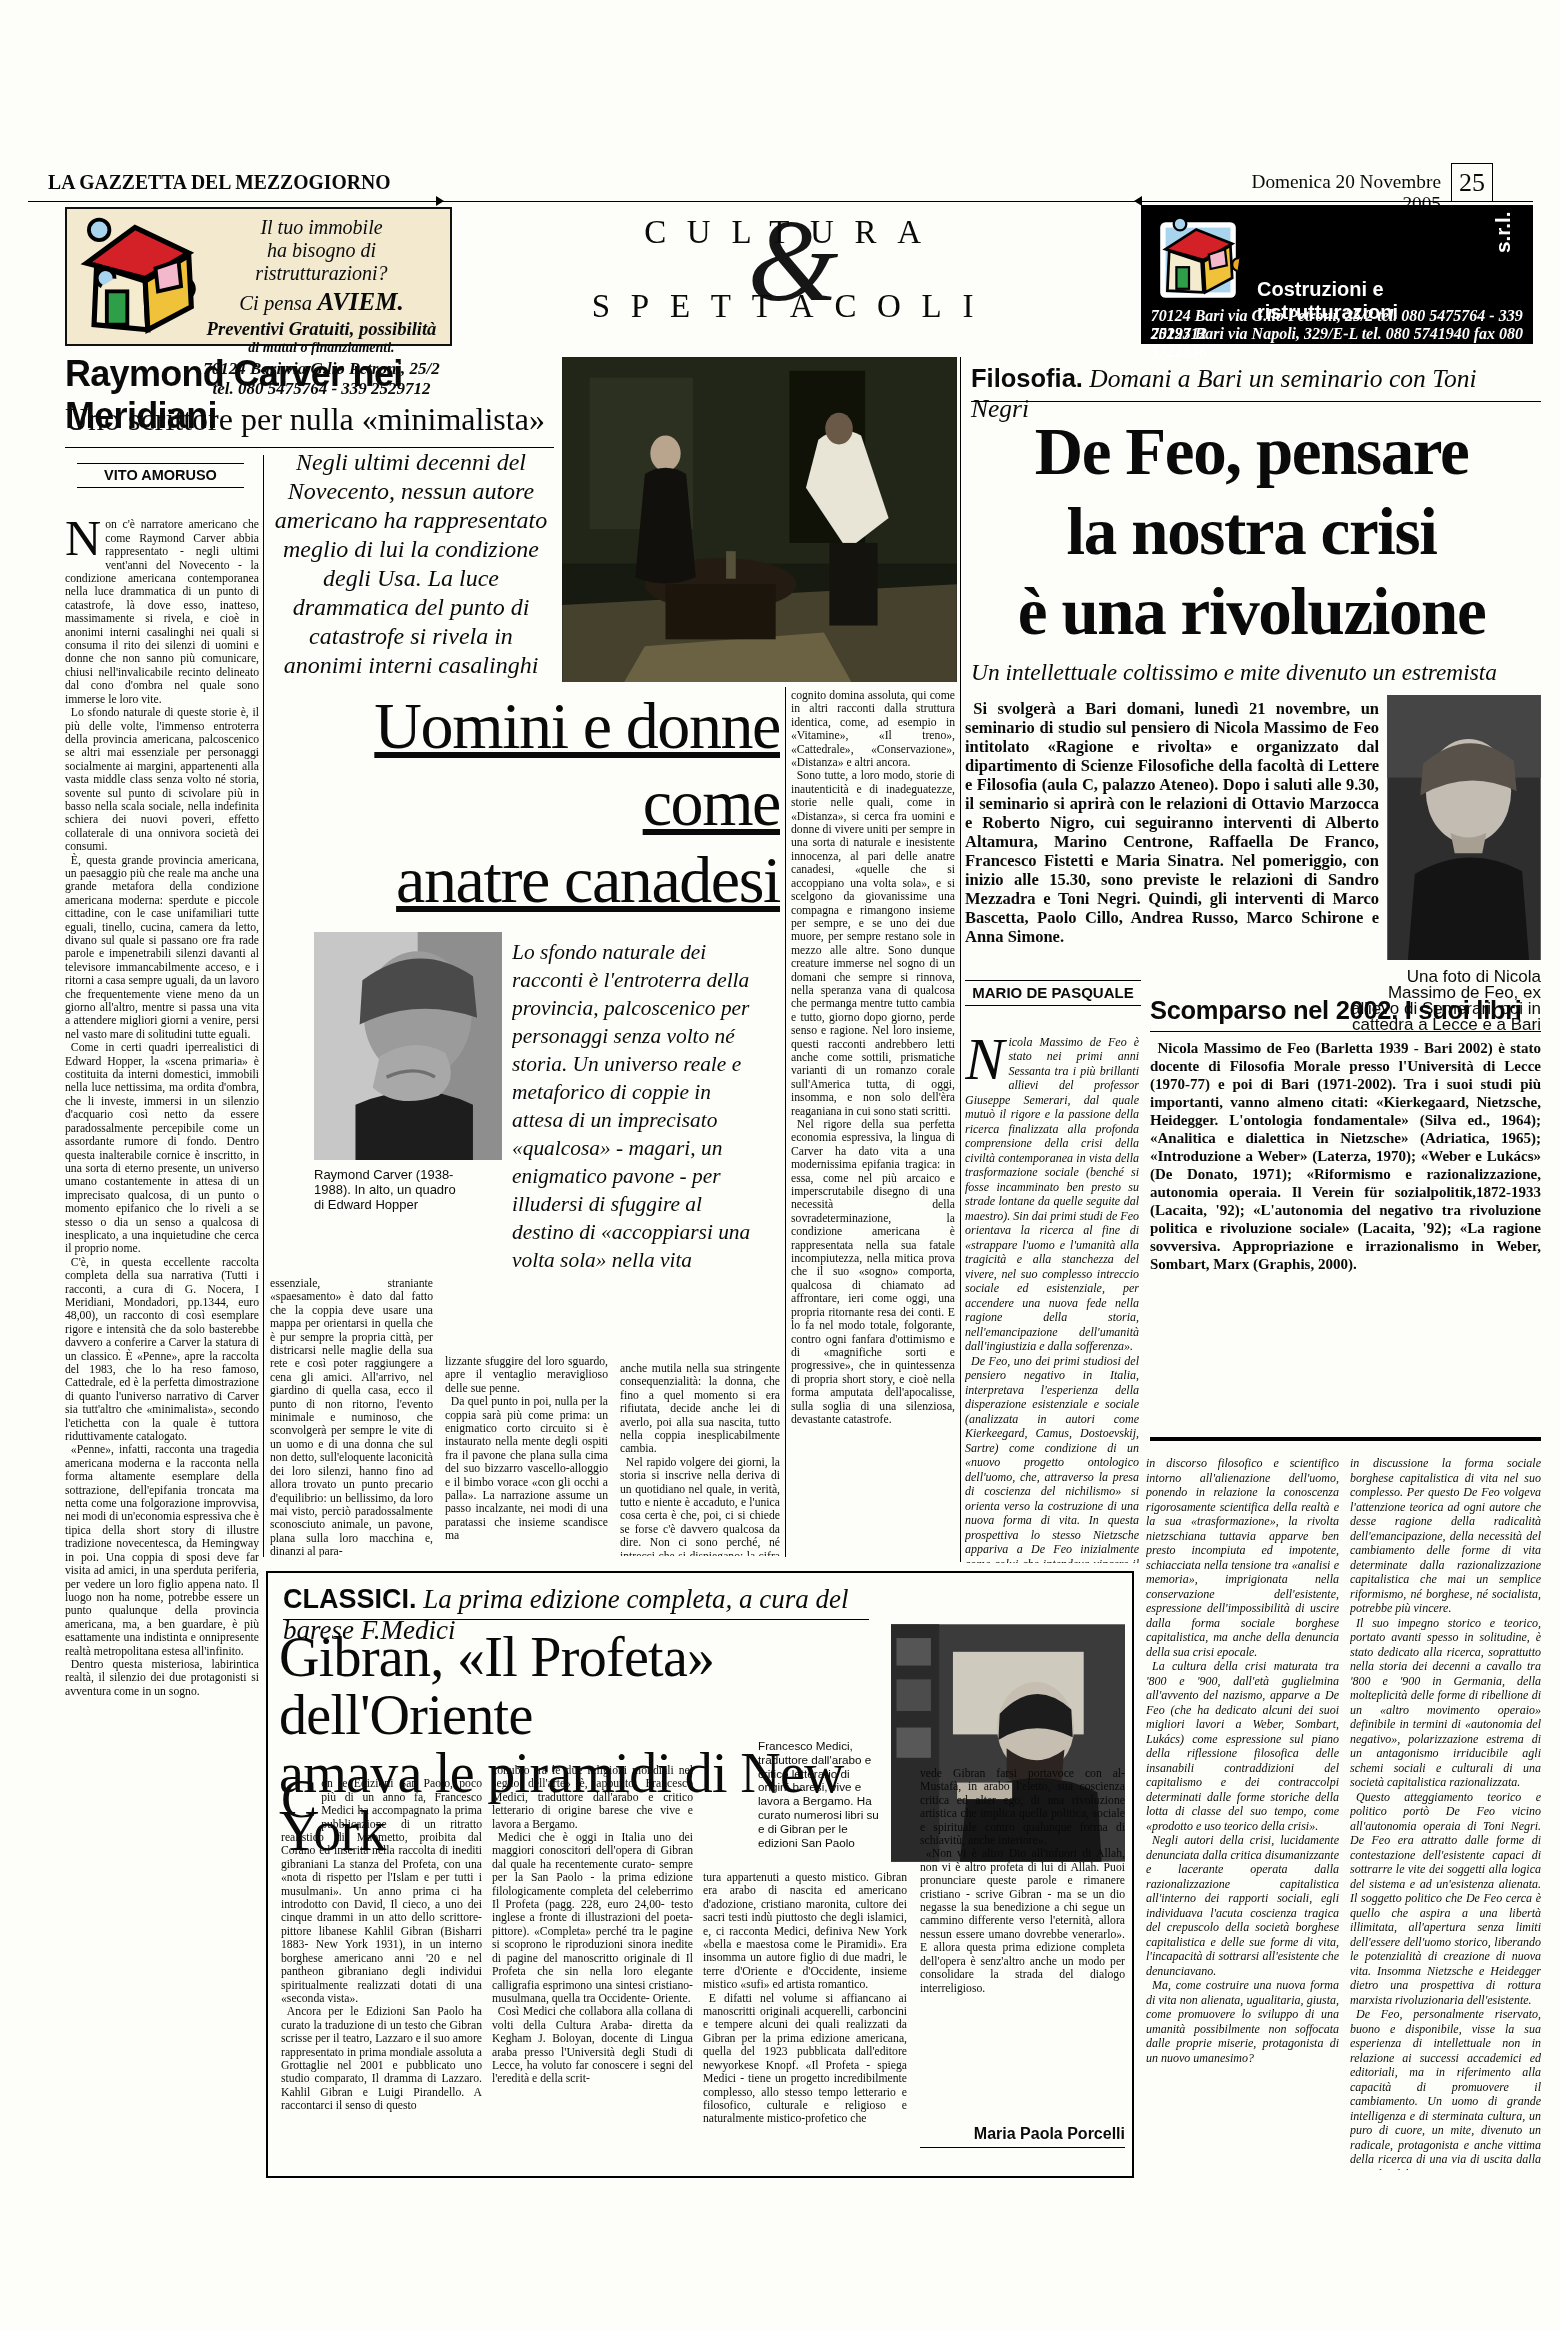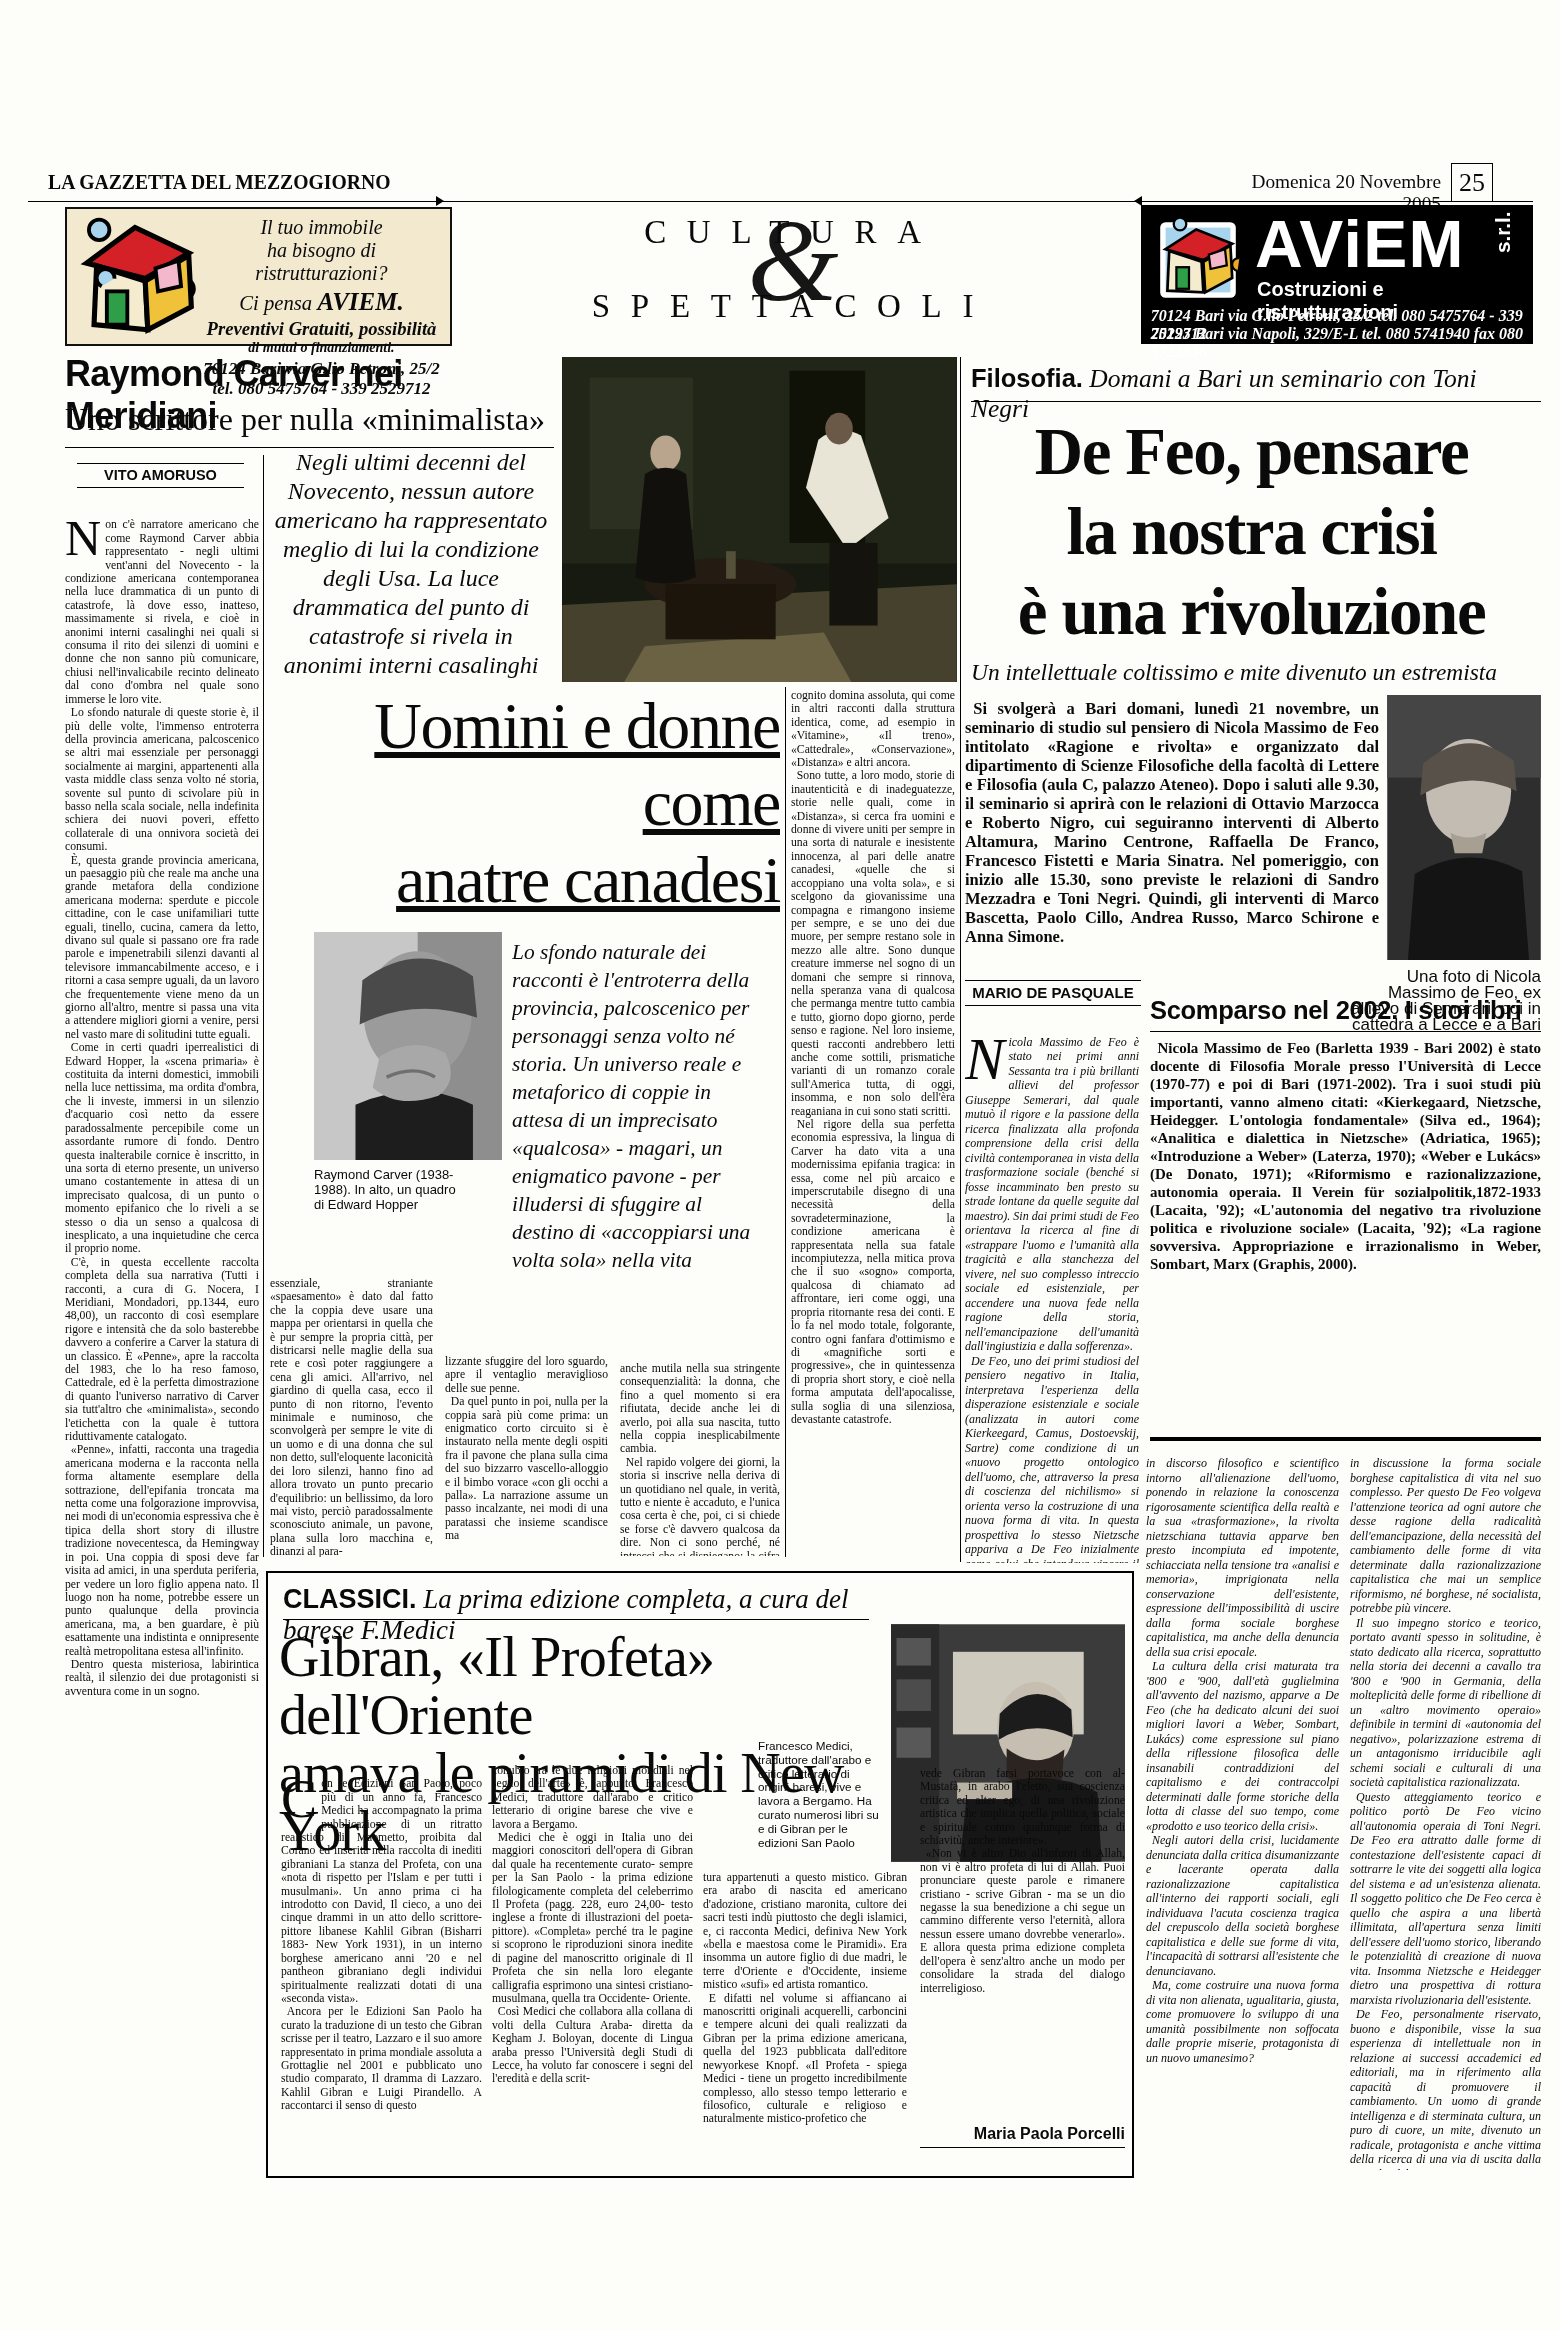--- a/index.html
+++ b/index.html
@@ -67,21 +67,20 @@
       <rect x="14" y="14" width="72" height="72" fill="#a8d4ee"></rect>
       <polygon points="14,38 48,16 88,32 56,50" fill="#d42027" stroke="#000" stroke-width="3"></polygon>
       <polygon points="18,40 54,52 56,86 16,84" fill="#f5ecd0" stroke="#000" stroke-width="3"></polygon>
       <polygon points="56,52 86,34 88,70 58,86" fill="#f0c23a" stroke="#000" stroke-width="3"></polygon>
       <rect x="26" y="58" width="14" height="24" fill="#2e9e49" stroke="#000" stroke-width="2.5"></rect>
       <polygon points="62,44 80,38 82,56 64,60" fill="#f4b8cc" stroke="#000" stroke-width="2.5"></polygon>
       <circle cx="30" cy="10" r="7" fill="#a8d4ee" stroke="#000" stroke-width="2.5"></circle>
       <path d="M96 48 a7 7 0 1 0 -2 14" fill="#eda722" stroke="#000" stroke-width="2.5"></path>
     </svg>
   </span>
-  <div class="abs" style="left:114px;top:1.4px;width:228px;font-family:'Liberation Sans',sans-serif;font-weight:bold;font-size:66px;letter-spacing:1.4px;">AViEM</div>
   <div class="abs" style="left:350px;top:48px;font-family:'Liberation Sans',sans-serif;font-weight:bold;font-size:20.7px;transform:rotate(-90deg);transform-origin:left top;">s.r.l.</div>
   <div class="abs" style="left:116px;top:73px;width:262px;font-family:'Liberation Sans',sans-serif;font-weight:bold;font-size:20px;">Costruzioni e ristrutturazioni</div>
   <div class="abs" style="left:9.7px;top:102px;width:376px;font-style:italic;font-weight:bold;font-size:16px;">70124 Bari via G.lio Petroni, 25/2 tel. 080 5475764 - 339 2529712</div>
   <div class="abs" style="left:9.7px;top:120px;width:376px;font-style:italic;font-weight:bold;font-size:16px;">70123 Bari via Napoli, 329/E-L tel. 080 5741940 fax 080 5722836</div>
 </div>
 
 <div class="abs" style="left:65px;top:353px;width:496px;height:43px;font-family:'Liberation Sans',sans-serif;font-weight:bold;font-size:36px;letter-spacing:-0.7px;">Raymond Carver nei Meridiani</div>
 <div class="abs" style="left:65px;top:401px;width:531px;height:40px;font-size:32px;">Uno scrittore per nulla «minimalista»</div>
 <div class="abs rule" style="left:65px;top:447px;width:489px;height:1.4px;"></div>
 

